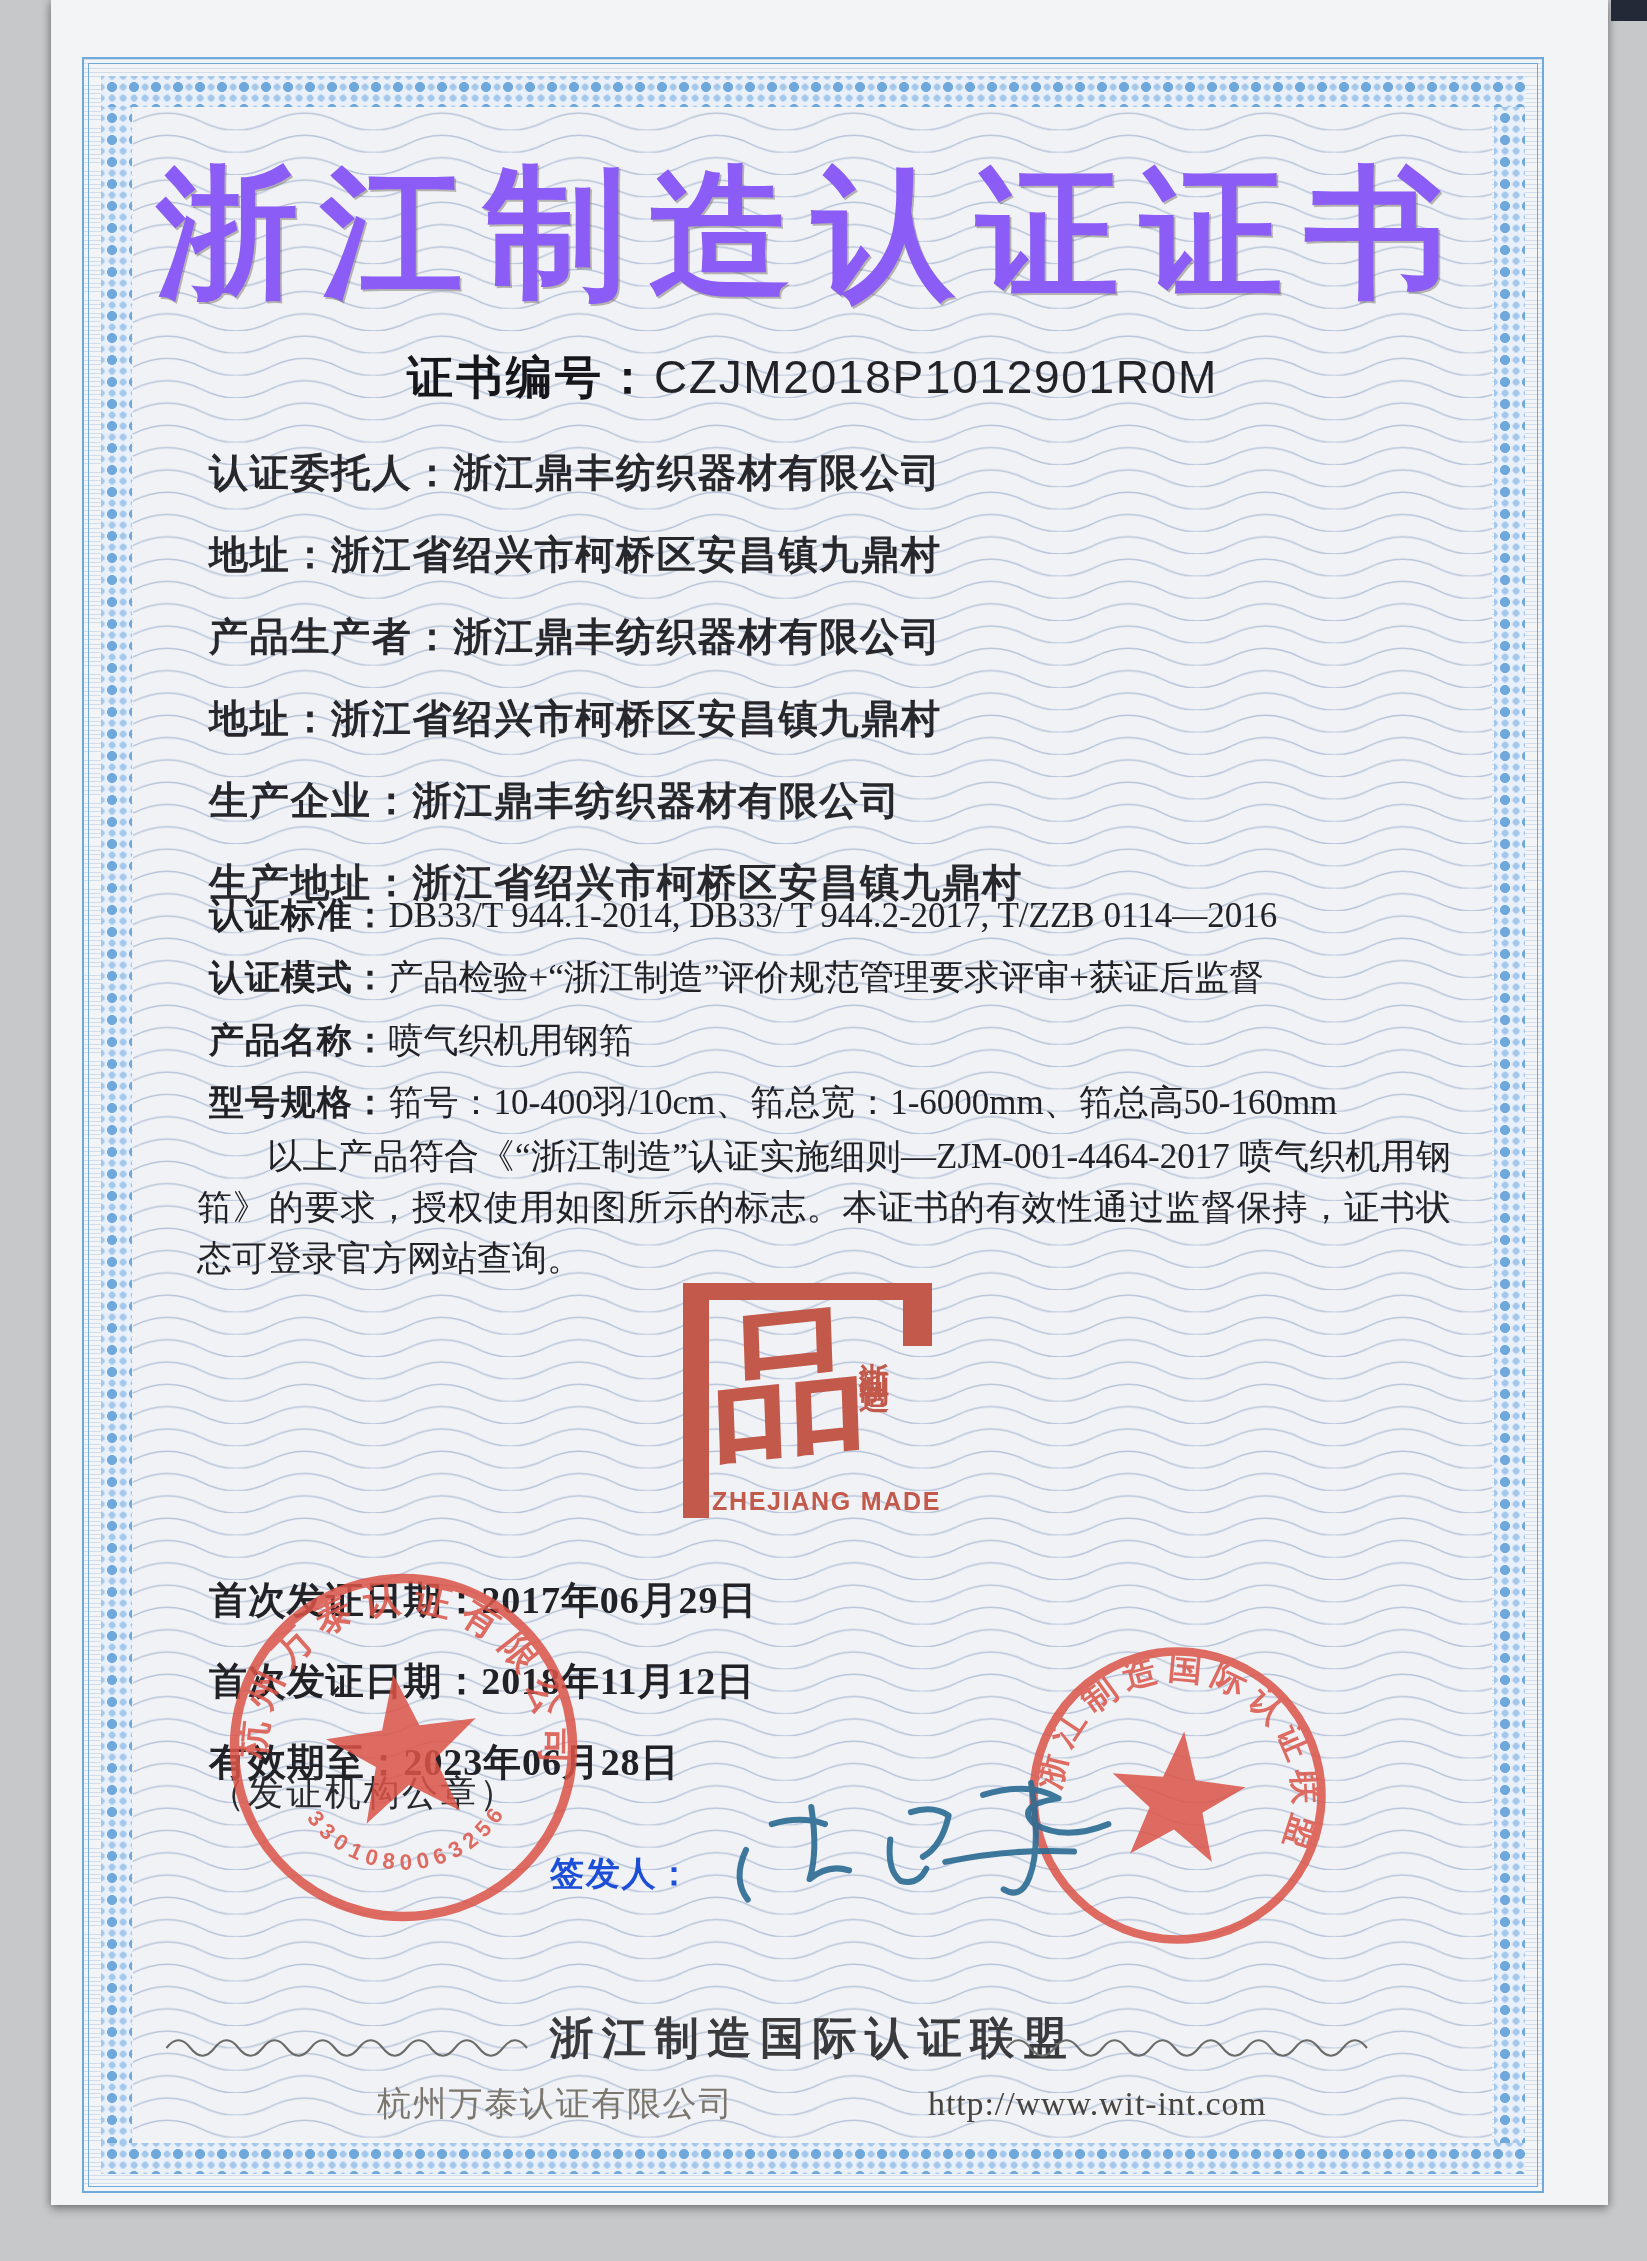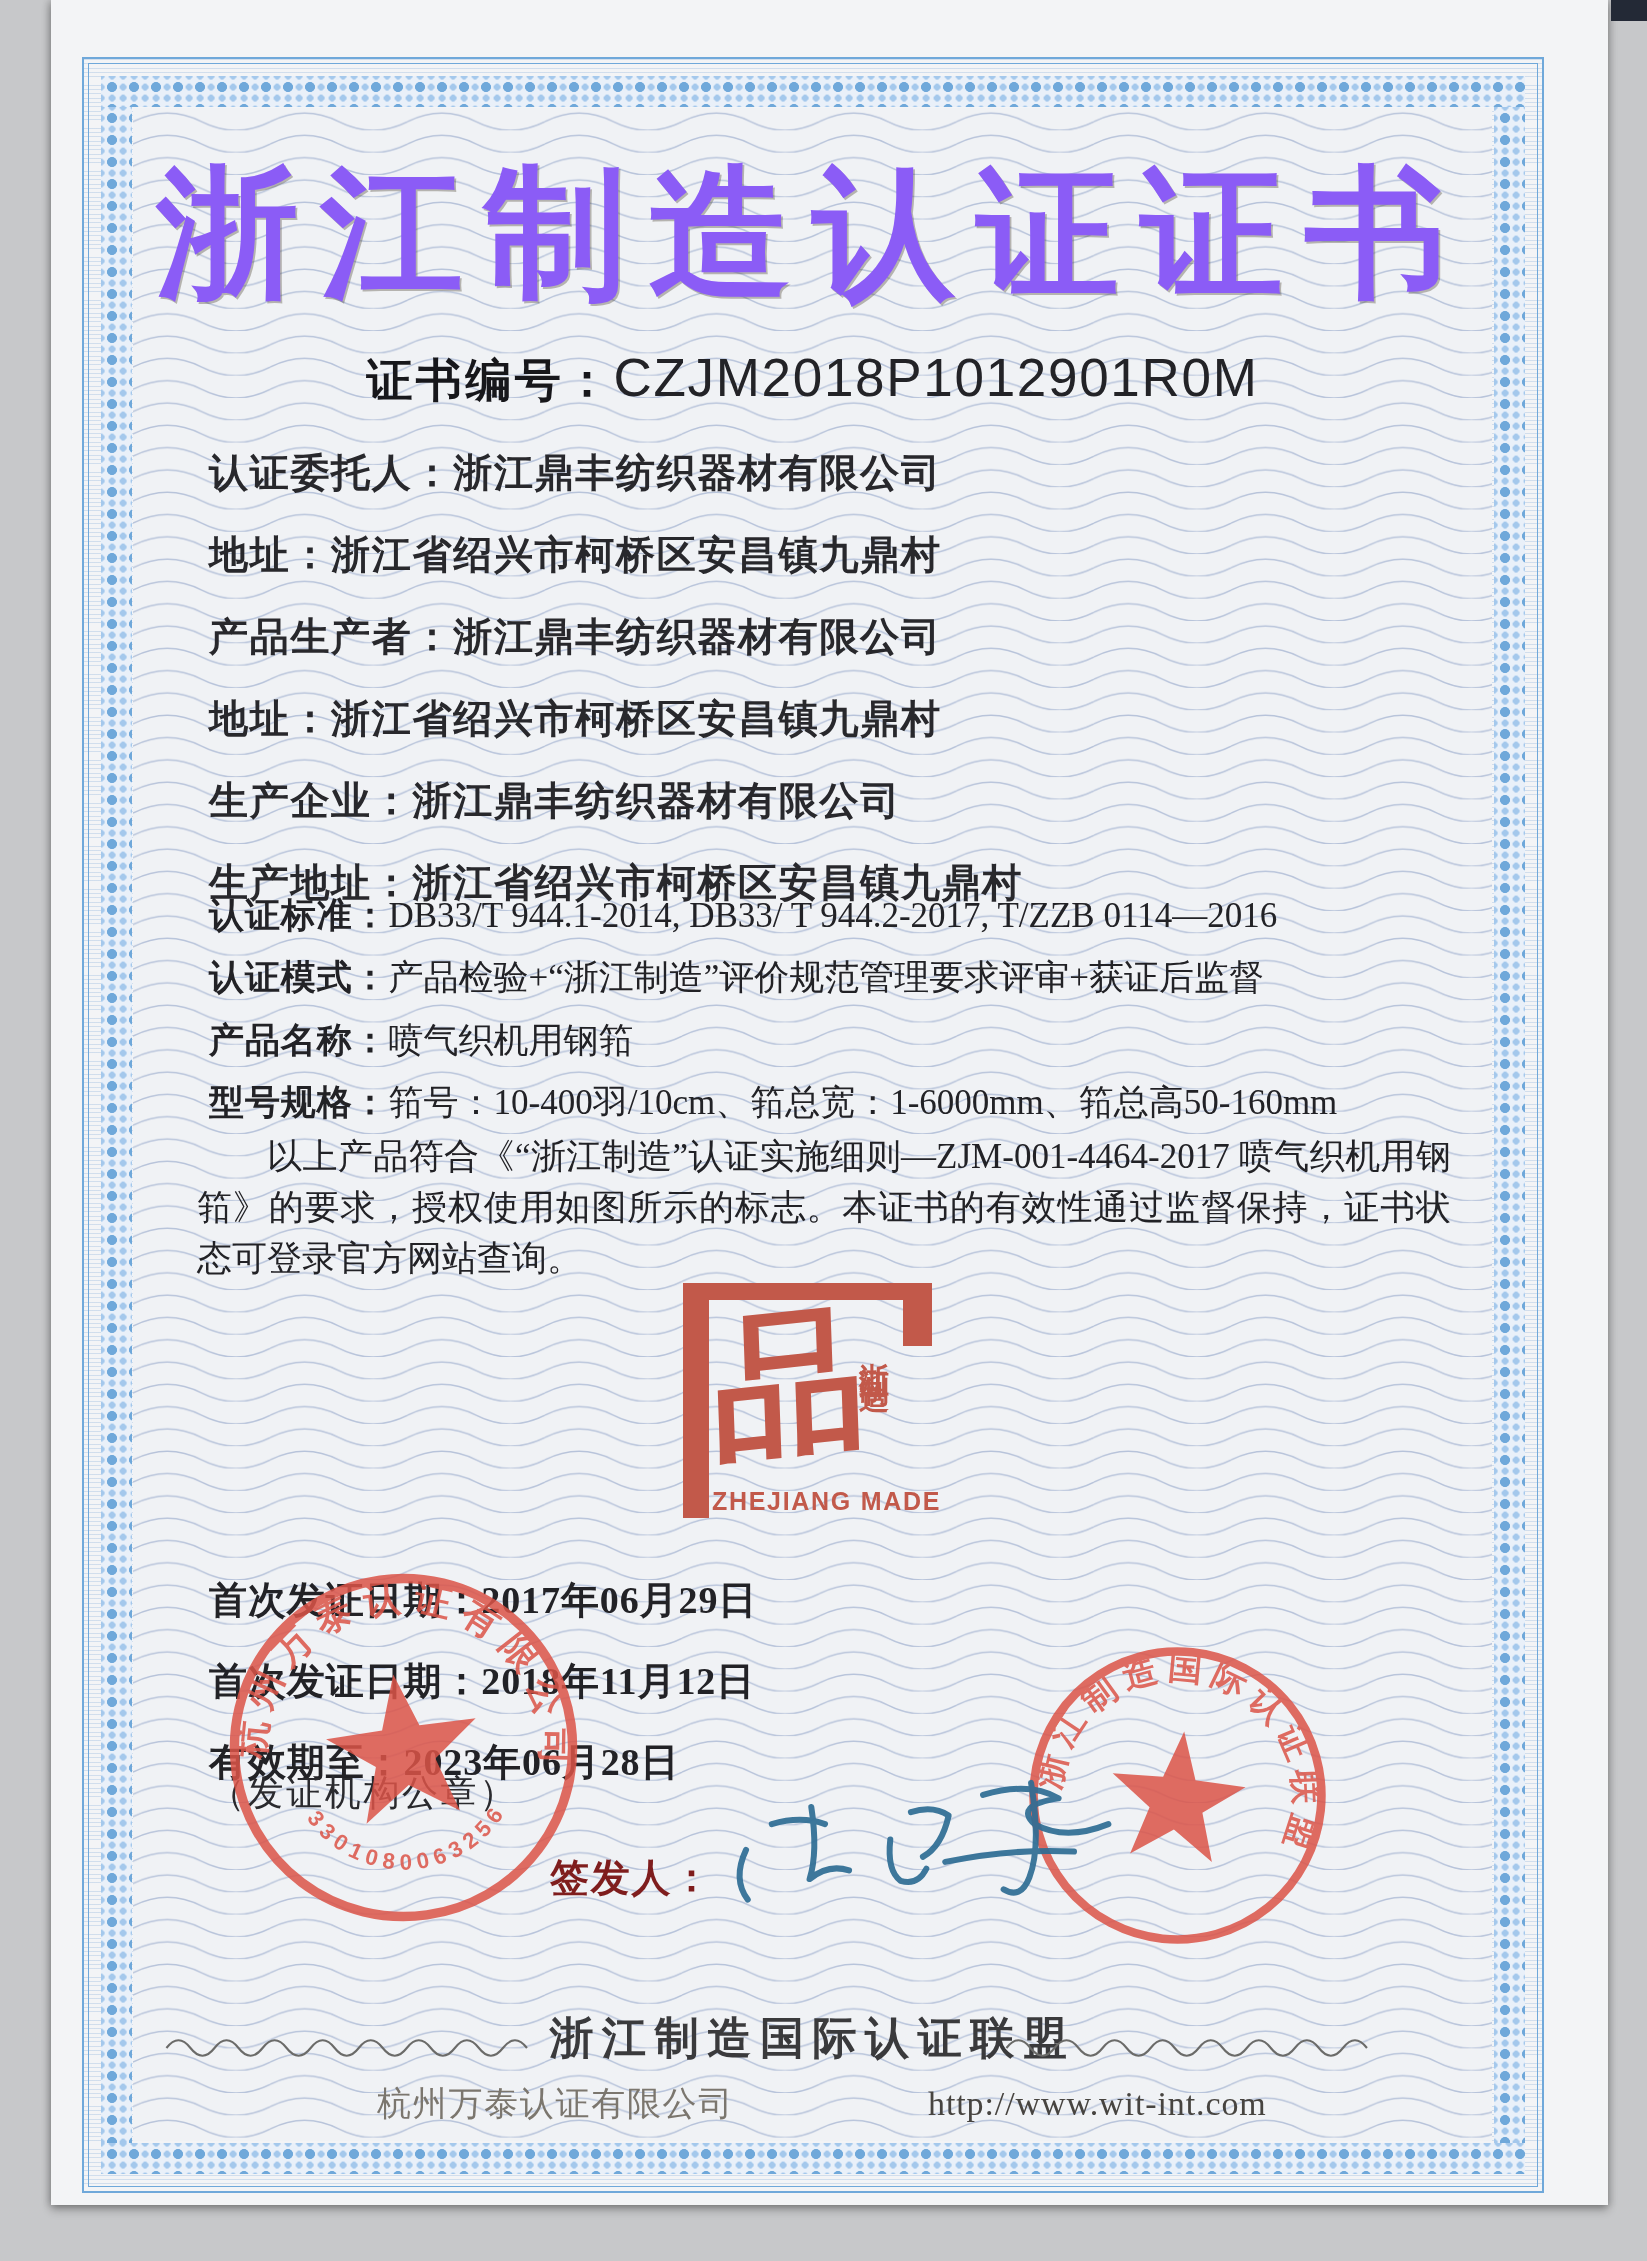--- a/index.html
+++ b/index.html
@@ -41,21 +41,21 @@
 
   
   .title {
     position:absolute; left:82px; top:139px; width:1359px; z-index:2;
     text-align:center; font-size:142px; font-weight:700; letter-spacing:22px;
     color:#8b5cf6; text-shadow:1.7px 1.7px 0 rgba(72,62,46,.35);
     font-family:"DejaVu Serif","Liberation Serif",serif;
   }
   .certno { position:absolute; left:82px; top:347px; width:1359px; z-index:2; text-align:center; }
   .certno .lab { font-size:46px; font-weight:700; color:#17171b; letter-spacing:3.4px; }
-  .certno .val { font-size:53px; font-family:"Liberation Sans","DejaVu Sans",sans-serif; color:#232327; letter-spacing:1.7px; }
+  .certno .val { font-size:46px; font-family:"Liberation Sans","DejaVu Sans",sans-serif; color:#232327; letter-spacing:1.7px; }
 
   .info-block { position:absolute; left:158px; top:446px; z-index:2; }
   .info-row { font-size:39px; font-weight:700; color:#28282c; letter-spacing:1.7px; margin-bottom:28px; white-space:nowrap; }
 
   .detail-block { position:absolute; left:158px; top:892px; z-index:2; }
   .detail-row { font-size:35px; color:#222226; margin-bottom:15.4px; white-space:nowrap; }
   .detail-row .lab { font-weight:700; letter-spacing:0.9px; }
   .detail-row .val { font-weight:400; letter-spacing:0; }
 
   .statement {
@@ -81,21 +81,21 @@
   .logo .caption {
     position:absolute; left:29px; bottom:1.7px; width:216px; text-align:center;
     font-family:"Liberation Sans","DejaVu Sans",sans-serif;
     font-size:25px; font-weight:700; letter-spacing:1.7px; color:#c2594a; white-space:nowrap;
   }
 
   .dates-block { position:absolute; left:158px; top:1559px; z-index:2;margin-top:16px; }
   .date-row { font-size:38px; font-weight:600; color:#222226; letter-spacing:0.9px; margin-bottom:30px; white-space:nowrap; }
 
   .seal-note { position:absolute; left:158px; top:1769px; z-index:2; font-size:36px; letter-spacing:2.6px; color:#2a2a2e;text-align:center; }
-  .issuer { position:absolute; left:499px; top:1851px; z-index:2; font-size:39px; font-weight:600; color:#7f1d1d; letter-spacing:1.7px; }
+  .issuer { position:absolute; left:499px; top:1851px; z-index:2; font-size:34px; font-weight:600; color:#1d4ed8; letter-spacing:1.7px; }
 
   .sig { position:absolute; left:592px; top:1757px; z-index:6; }
   .seal-svg { position:absolute; z-index:5; opacity:.85; }
   .seal-left  { left:168px; top:1563px; }
   .seal-right { left:968px; top:1637px; }
 
   .alliance {
     position:absolute; left:82px; top:2009px; width:1359px; z-index:2;
     text-align:center; font-size:44px; font-weight:700; letter-spacing:8.6px; color:#3a3a3c;
   }

